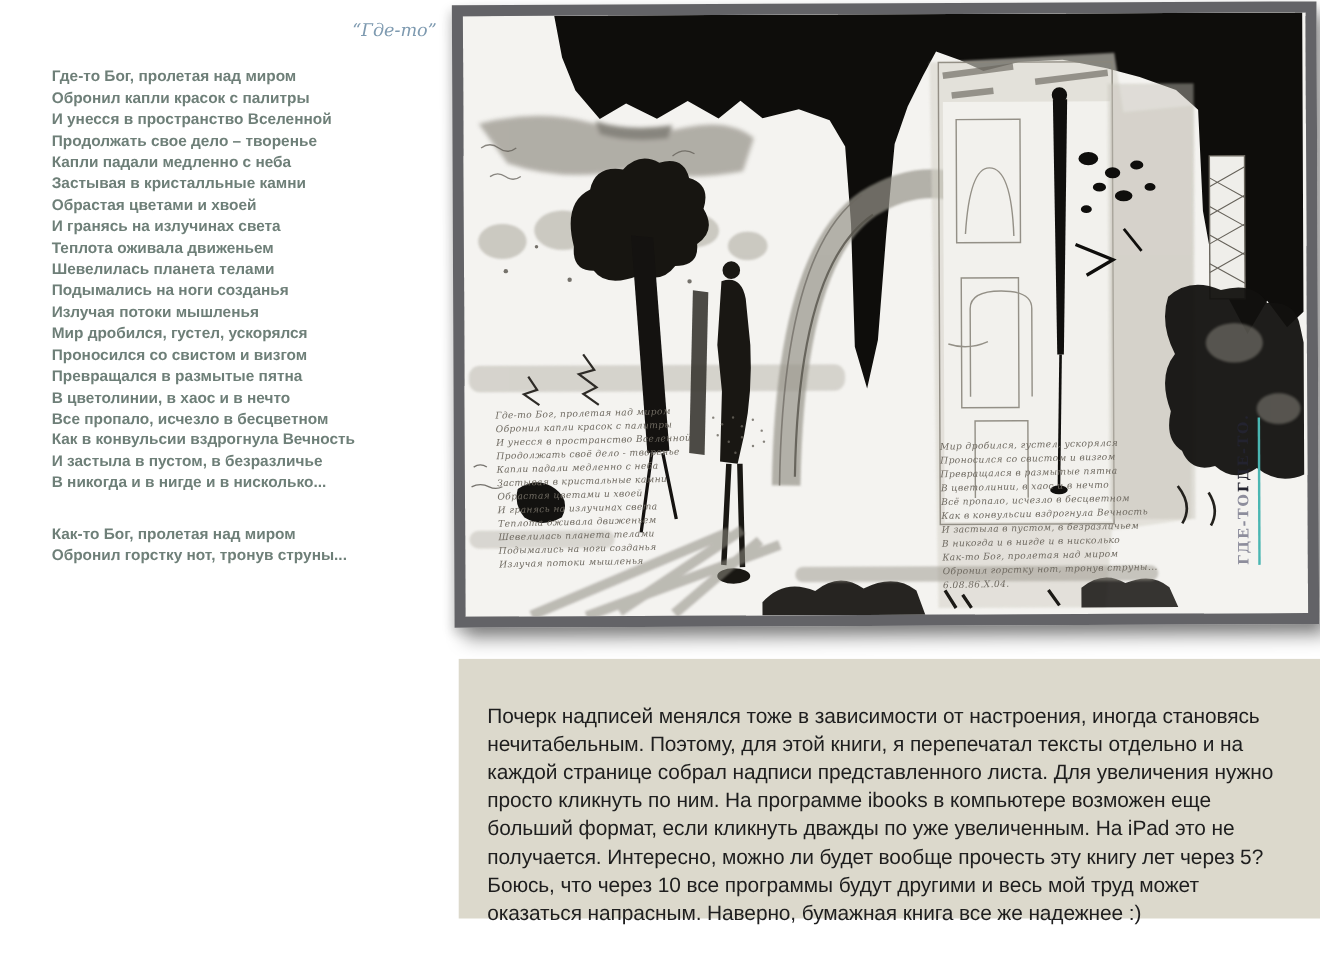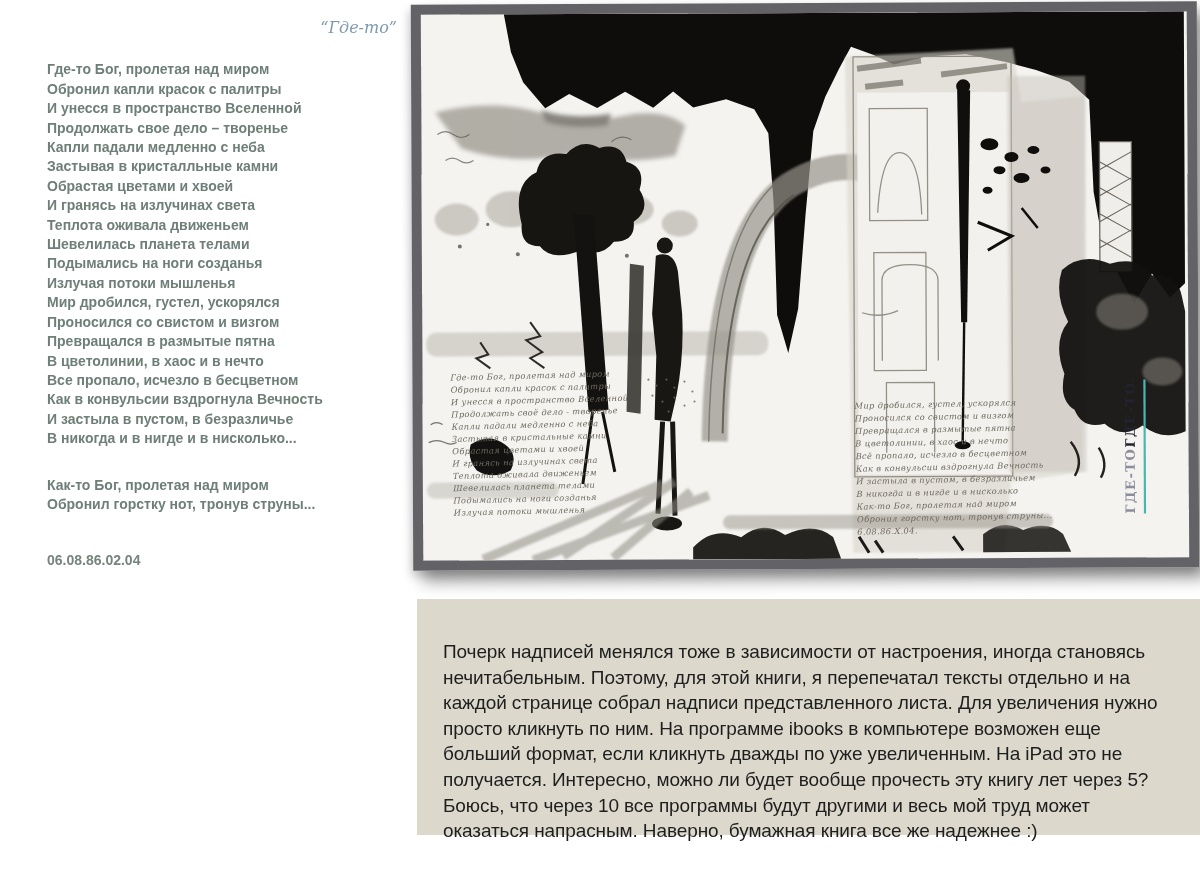--- a/index.html
+++ b/index.html
@@ -62,21 +62,20 @@
 Мир дробился, густел, ускорялся
 Проносился со свистом и визгом
 Превращался в размытые пятна
 В цветолинии, в хаос и в нечто
 Все пропало, исчезло в бесцветном
 Как в конвульсии вздрогнула Вечность
 И застыла в пустом, в безразличье
 В никогда и в нигде и в нисколько...</div>
   <div class="stanza2">Как-то Бог, пролетая над миром
 Обронил горстку нот, тронув струны...</div>
-  <div class="poem-date">06.08.86.02.04</div>
 </div>
 
 <div class="artwork">
   <svg viewBox="0 0 766 546" preserveAspectRatio="none">
     <defs>
       <filter id="wash">
           <feGaussianBlur stdDeviation="2"></feGaussianBlur>
         </filter>
       <filter id="wash2">
           <feGaussianBlur stdDeviation="1"></feGaussianBlur>

